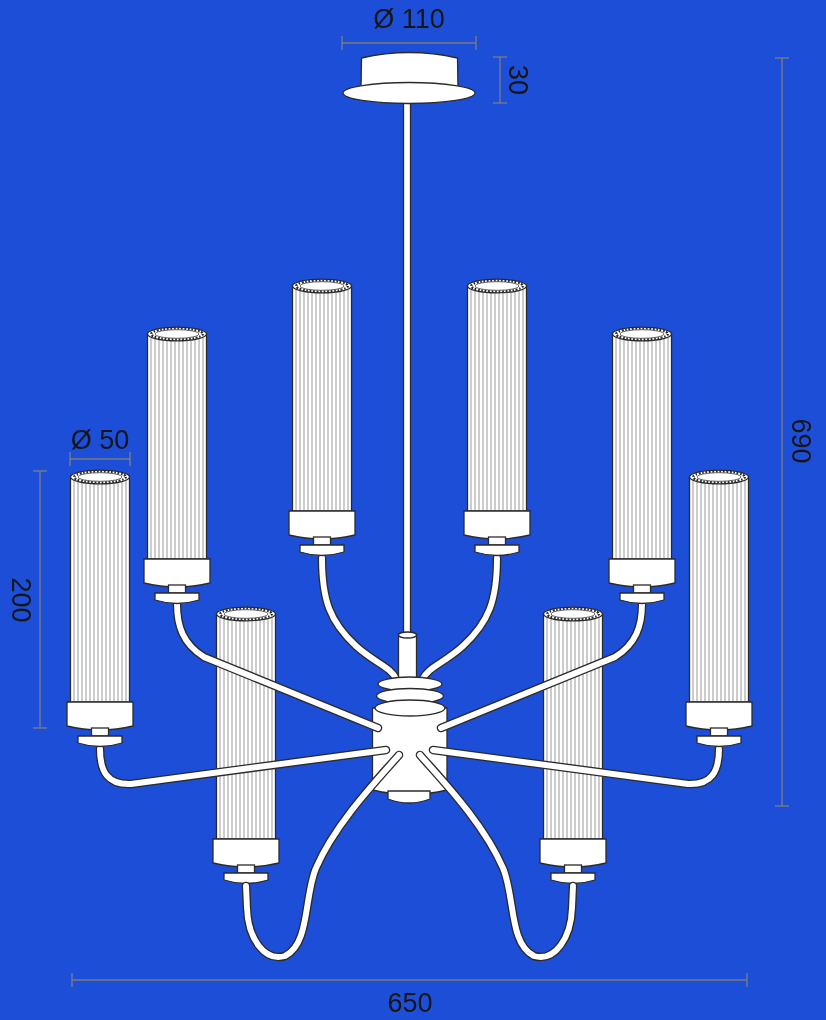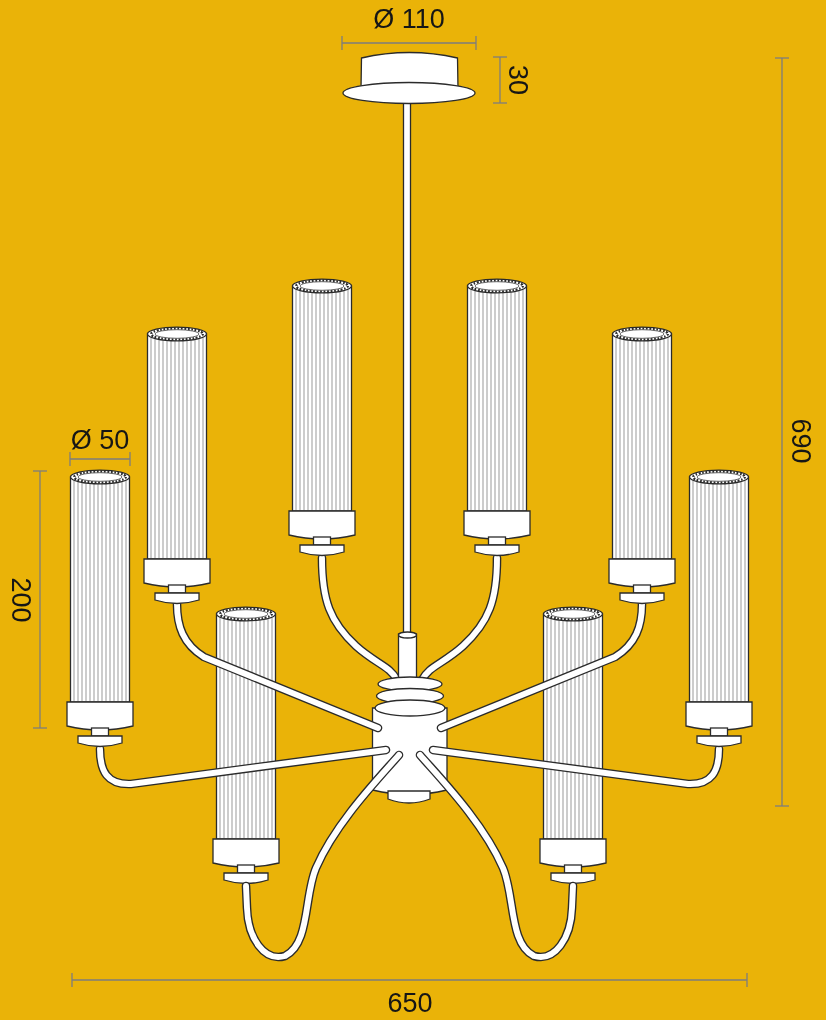--- a/index.html
+++ b/index.html
@@ -1,16 +1,16 @@
 <!DOCTYPE html>
 <html><head>
 <meta charset="utf-8">
 <style>
   html,body{margin:0;padding:0;background:#ffffff;}
-  .page{position:relative;width:826px;height:1020px;background:#eab308;overflow:hidden;
+  .page{position:relative;width:826px;height:1020px;background:#1d4ed8;overflow:hidden;
         font-family:"Liberation Sans", sans-serif;text-align:center;}
   svg{display:block;}
   .dim-text{font-family:"Liberation Sans", sans-serif;font-size:27px;fill:#161616;}
   .outline{fill:#ffffff;stroke:#2b2b2b;stroke-width:1.3;}
   .thin{stroke:#6e6e6e;stroke-width:0.7;}
   .dimline{stroke:#7d7d7d;stroke-width:1.3;fill:none;}
   .arm-outer{fill:none;stroke:#2b2b2b;stroke-width:8.6;stroke-linecap:round;}
   .arm-inner{fill:none;stroke:#ffffff;stroke-width:5.9;stroke-linecap:round;}
 </style>
 </head>

